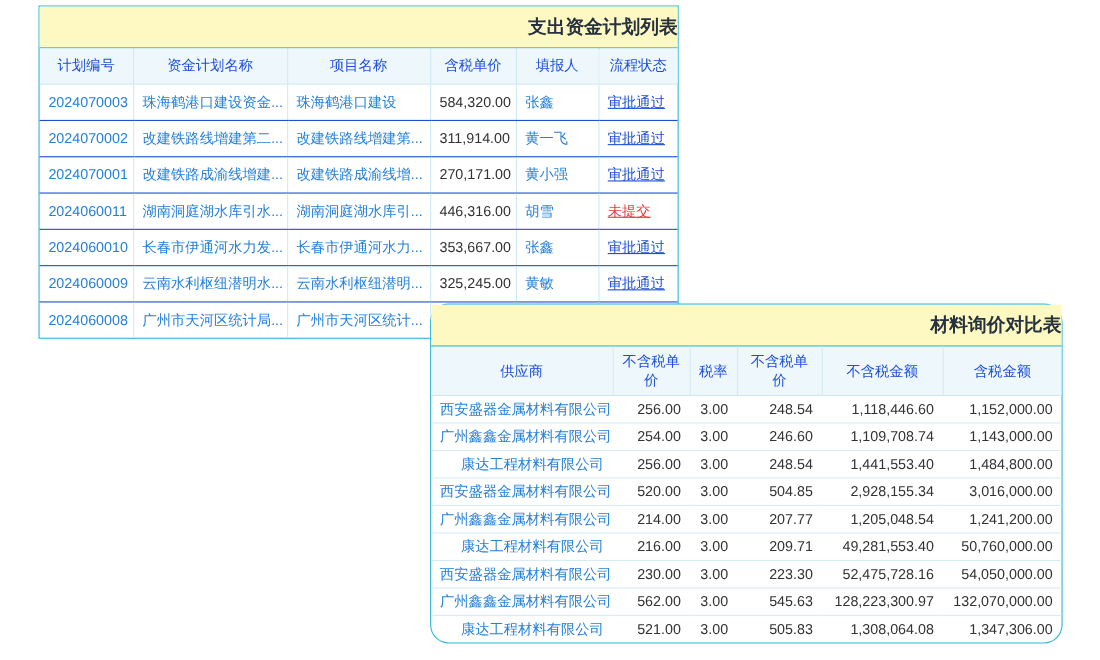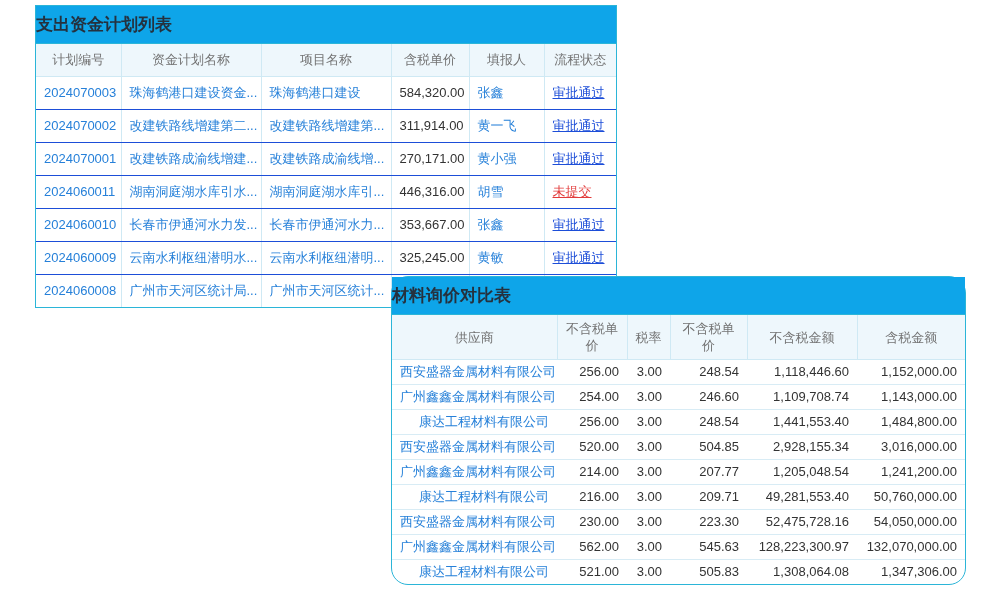--- a/index.html
+++ b/index.html
@@ -13,29 +13,29 @@
   }
   .panel {
     position: absolute;
     background: #ffffff;
     border: 1px solid #2bb5d8;
   }
   #plan-panel { left: 35px; top: 5px; width: 582px; z-index: 1; }
   #material-panel { left: 391px; top: 276px; width: 575px; z-index: 2; border-radius: 17px; }
   .panel-title {
     height: 38px; line-height: 38px;
-    text-align: left;
+    text-align: right;
     font-size: 17px; font-weight: bold;
     color: #25313e;
     border-bottom: 1px solid #2bb5d8;
-    background: #0ea5e9;
+    background: #fef9c3;
   }
   table { width: 100%; border-collapse: collapse; table-layout: fixed; }
   th, td { font-size: 13px; line-height: 16px; overflow: hidden; white-space: nowrap; }
-  th { background: #eef7fc; color: #737373; font-weight: normal; text-align: center; }
+  th { background: #eef7fc; color: #1d4ed8; font-weight: normal; text-align: center; }
 
   #plan-panel th { padding: 8px 4px; border-right: 1px solid #cfe9f4; border-bottom: 1px solid #cfe9f4; }
   #plan-panel td { padding: 8px 8px; border-right: 1px solid #cfe9f4; border-bottom: 1px solid #1d4ed8; }
   #plan-panel th:last-child, #plan-panel td:last-child { border-right: none; }
   #plan-panel tbody tr:last-child td { border-bottom: none; }
 
   #material-panel th {
     padding: 5px 6px;
     border-right: 1px solid #cfe9f4; border-bottom: 1px solid #cfe9f4;
     white-space: normal; line-height: 17px; vertical-align: middle;

